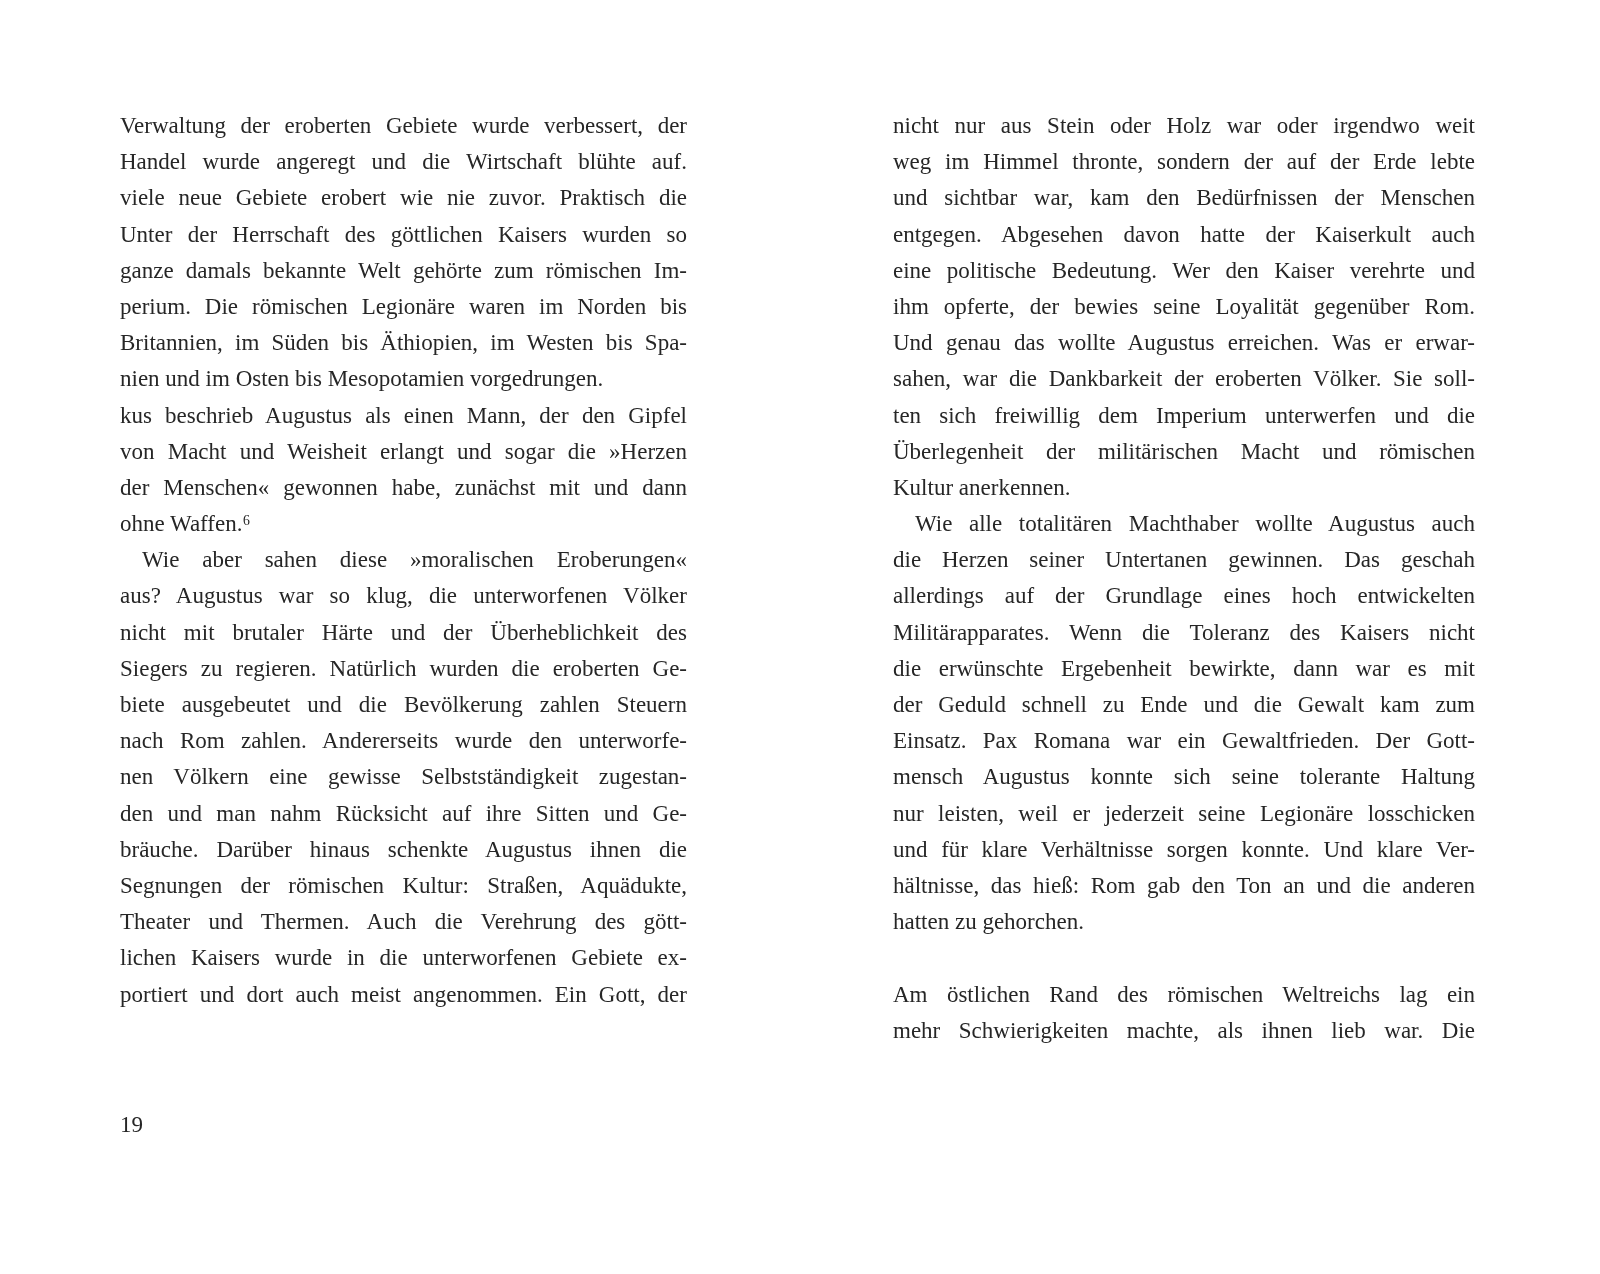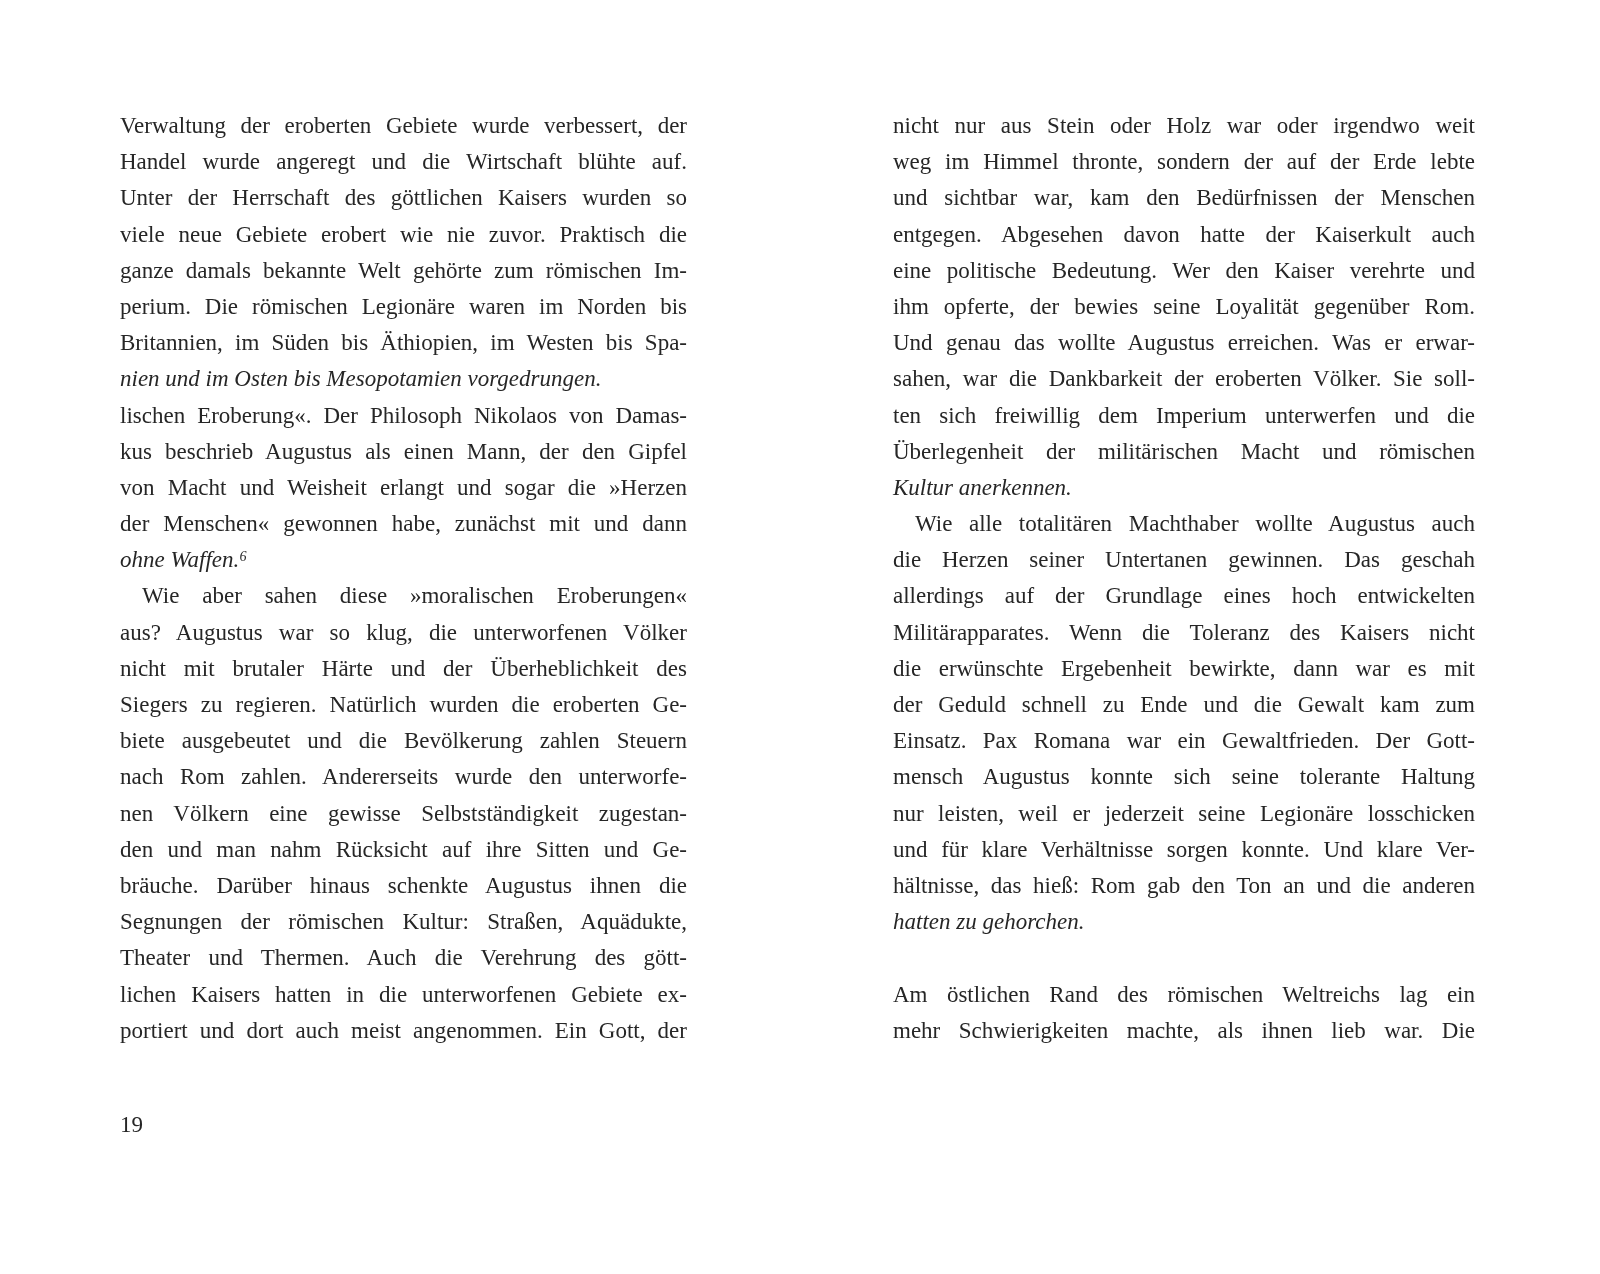--- a/index.html
+++ b/index.html
@@ -36,21 +36,20 @@
     height: 36.2px;
     font-size: 23px;
     line-height: 36.2px;
     text-align: justify;
     text-align-last: justify;
     white-space: nowrap;
     overflow: visible;
   }
   .line.flush {
     text-align-last: left;
-    font-style: italic;
   }
   .line.indent {
     text-indent: 22px;
   }
   .line.gap {
     
   }
   .page-number {
     position: absolute;
     top: 1107px;
@@ -69,43 +68,42 @@
     text-align: right;
   }
 </style>
 </head>
 <body>
 
 <div class="spread">
   <div class="page-column" id="left-column">
       <div class="line">Verwaltung der eroberten Gebiete wurde verbessert, der</div>
       <div class="line">Handel wurde angeregt und die Wirtschaft blühte auf.</div>
+      <div class="line">viele neue Gebiete erobert wie nie zuvor. Praktisch die</div>
       <div class="line">Unter der Herrschaft des göttlichen Kaisers wurden so</div>
-      <div class="line">viele neue Gebiete erobert wie nie zuvor. Praktisch die</div>
       <div class="line">ganze damals bekannte Welt gehörte zum römischen Im-</div>
       <div class="line">perium. Die römischen Legionäre waren im Norden bis</div>
       <div class="line">Britannien, im Süden bis Äthiopien, im Westen bis Spa-</div>
       <div class="line flush">nien und im Osten bis Mesopotamien vorgedrungen.</div>
-      <div class="line">lischen Eroberung«. Der Philosoph Nikolaos von Damas-</div>
       <div class="line">kus beschrieb Augustus als einen Mann, der den Gipfel</div>
       <div class="line">von Macht und Weisheit erlangt und sogar die »Herzen</div>
       <div class="line">der Menschen« gewonnen habe, zunächst mit und dann</div>
       <div class="line flush">ohne Waffen.⁶</div>
       <div class="line indent">Wie aber sahen diese »moralischen Eroberungen«</div>
       <div class="line">aus? Augustus war so klug, die unterworfenen Völker</div>
       <div class="line">nicht mit brutaler Härte und der Überheblichkeit des</div>
       <div class="line">Siegers zu regieren. Natürlich wurden die eroberten Ge-</div>
       <div class="line">biete ausgebeutet und die Bevölkerung zahlen Steuern</div>
       <div class="line">nach Rom zahlen. Andererseits wurde den unterworfe-</div>
       <div class="line">nen Völkern eine gewisse Selbstständigkeit zugestan-</div>
       <div class="line">den und man nahm Rücksicht auf ihre Sitten und Ge-</div>
       <div class="line">bräuche. Darüber hinaus schenkte Augustus ihnen die</div>
       <div class="line">Segnungen der römischen Kultur: Straßen, Aquädukte,</div>
       <div class="line">Theater und Thermen. Auch die Verehrung des gött-</div>
-      <div class="line">lichen Kaisers hatten in die unterworfenen Gebiete ex-</div>
+      <div class="line">lichen Kaisers wurde in die unterworfenen Gebiete ex-</div>
       <div class="line">portiert und dort auch meist angenommen. Ein Gott, der</div>
     </div>
   <div class="page-column" id="right-column">
       <div class="line">nicht nur aus Stein oder Holz war oder irgendwo weit</div>
       <div class="line">weg im Himmel thronte, sondern der auf der Erde lebte</div>
       <div class="line">und sichtbar war, kam den Bedürfnissen der Menschen</div>
       <div class="line">entgegen. Abgesehen davon hatte der Kaiserkult auch</div>
       <div class="line">eine politische Bedeutung. Wer den Kaiser verehrte und</div>
       <div class="line">ihm opferte, der bewies seine Loyalität gegenüber Rom.</div>
       <div class="line">Und genau das wollte Augustus erreichen. Was er erwar-</div>

